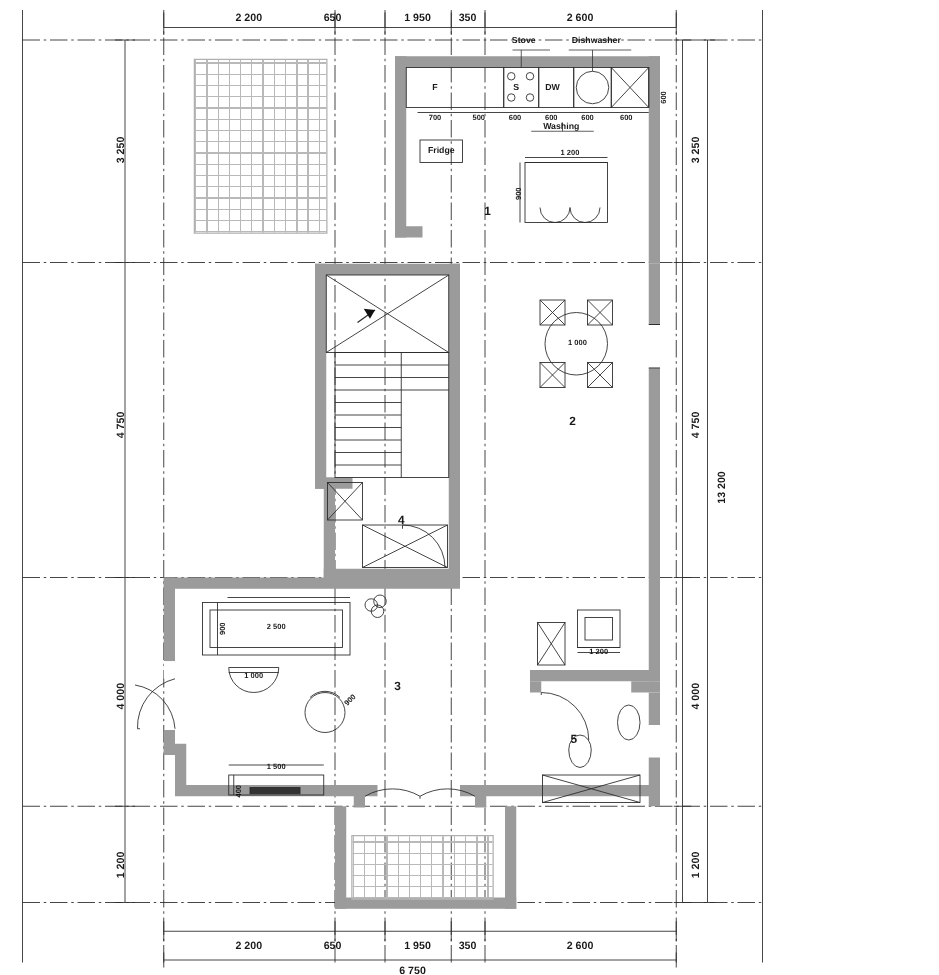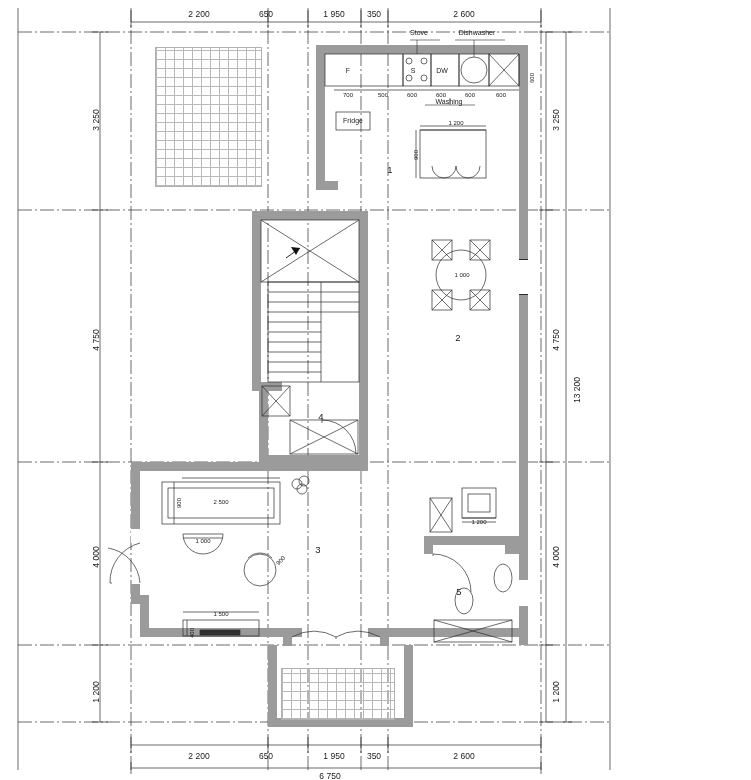--- a/index.html
+++ b/index.html
@@ -1,18 +1,18 @@
 <!DOCTYPE html>
 <html><head>
 <meta charset="utf-8">
 <style>
   html,body{margin:0;padding:0;background:#ffffff;}
   body{width:751px;height:780px;position:relative;overflow:hidden;
        font-family:"Liberation Sans", sans-serif;color:#1a1a1a;}
-  #plan{position:absolute;left:0;top:0;width:607px;height:780px;}
+  #plan{position:absolute;left:0;top:0;width:607px;height:780px;font-weight:bold;}
 
   .lbl{position:absolute;font-size:8.5px;line-height:1;white-space:nowrap;color:#1a1a1a;}
   .lbl.c{transform:translateX(-50%);}
   .lbl.vert{transform-origin:0 0;}
   .lbl.sm{font-size:7px;}
   .lbl.xs{font-size:6px;}
   .lbl.room{font-size:9.5px;}
 
   .wall{position:absolute;background:#9b9b9b;}
   .thin{position:absolute;background:#2b2b2b;}

